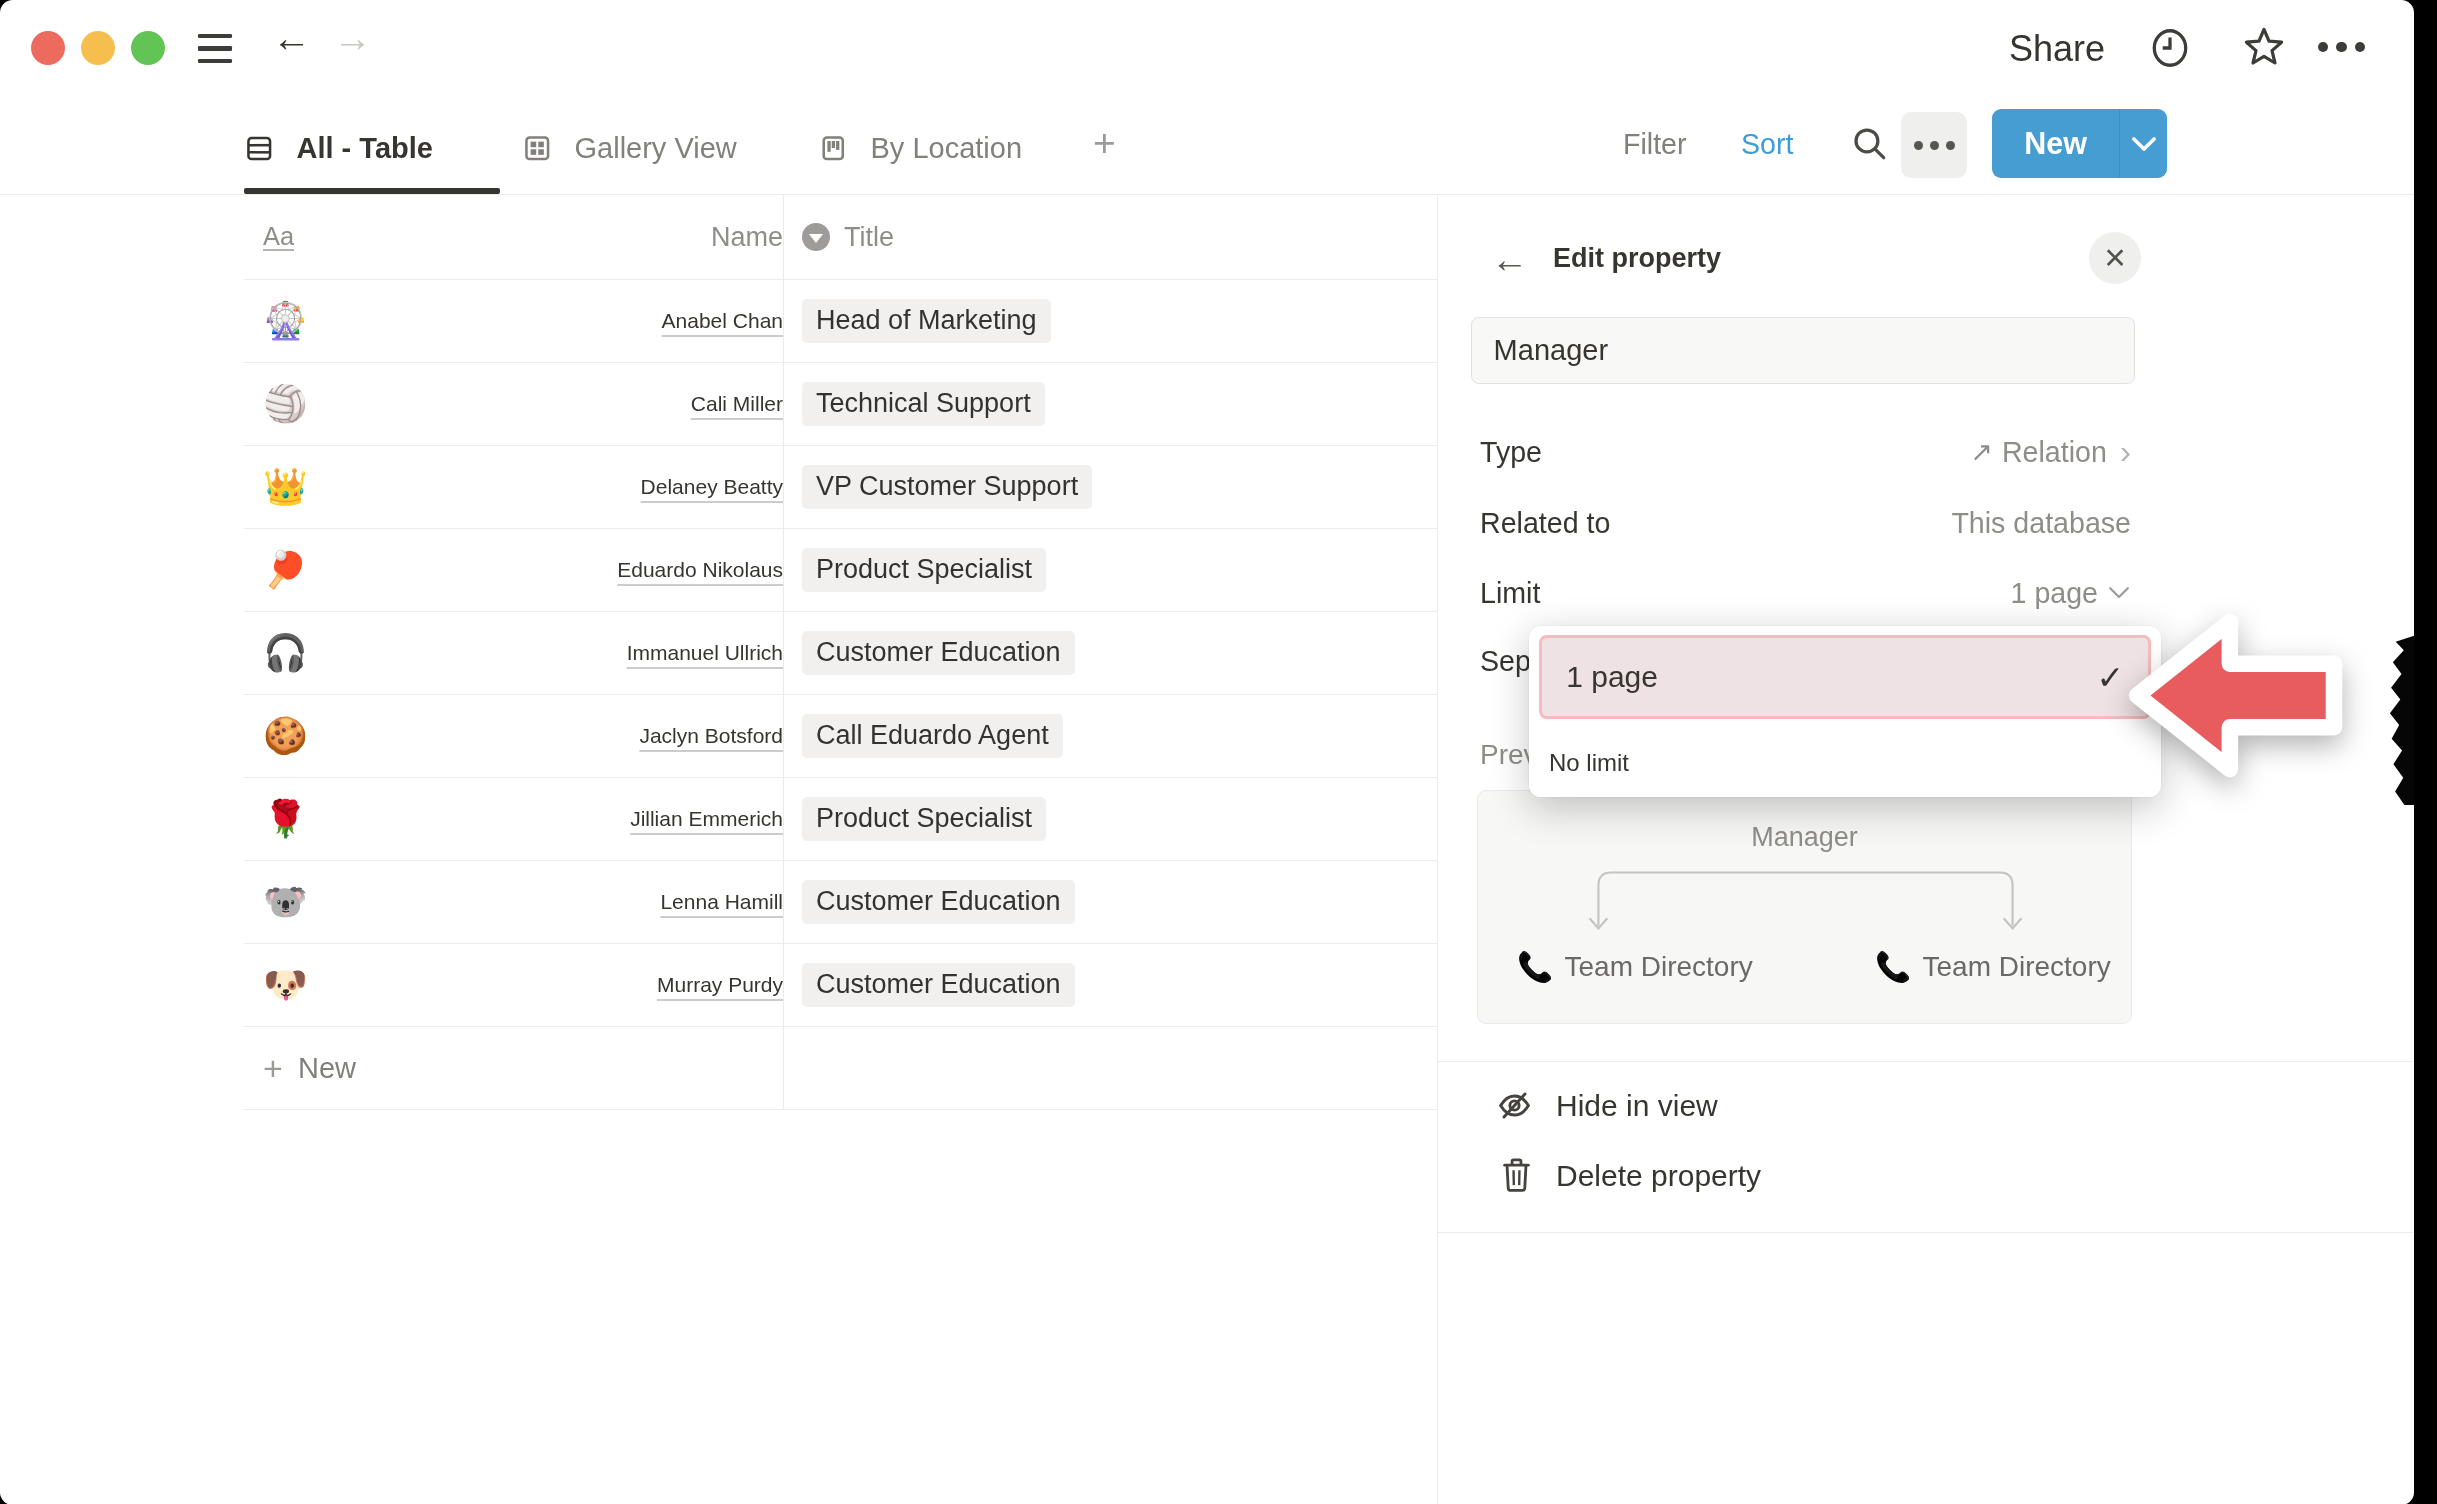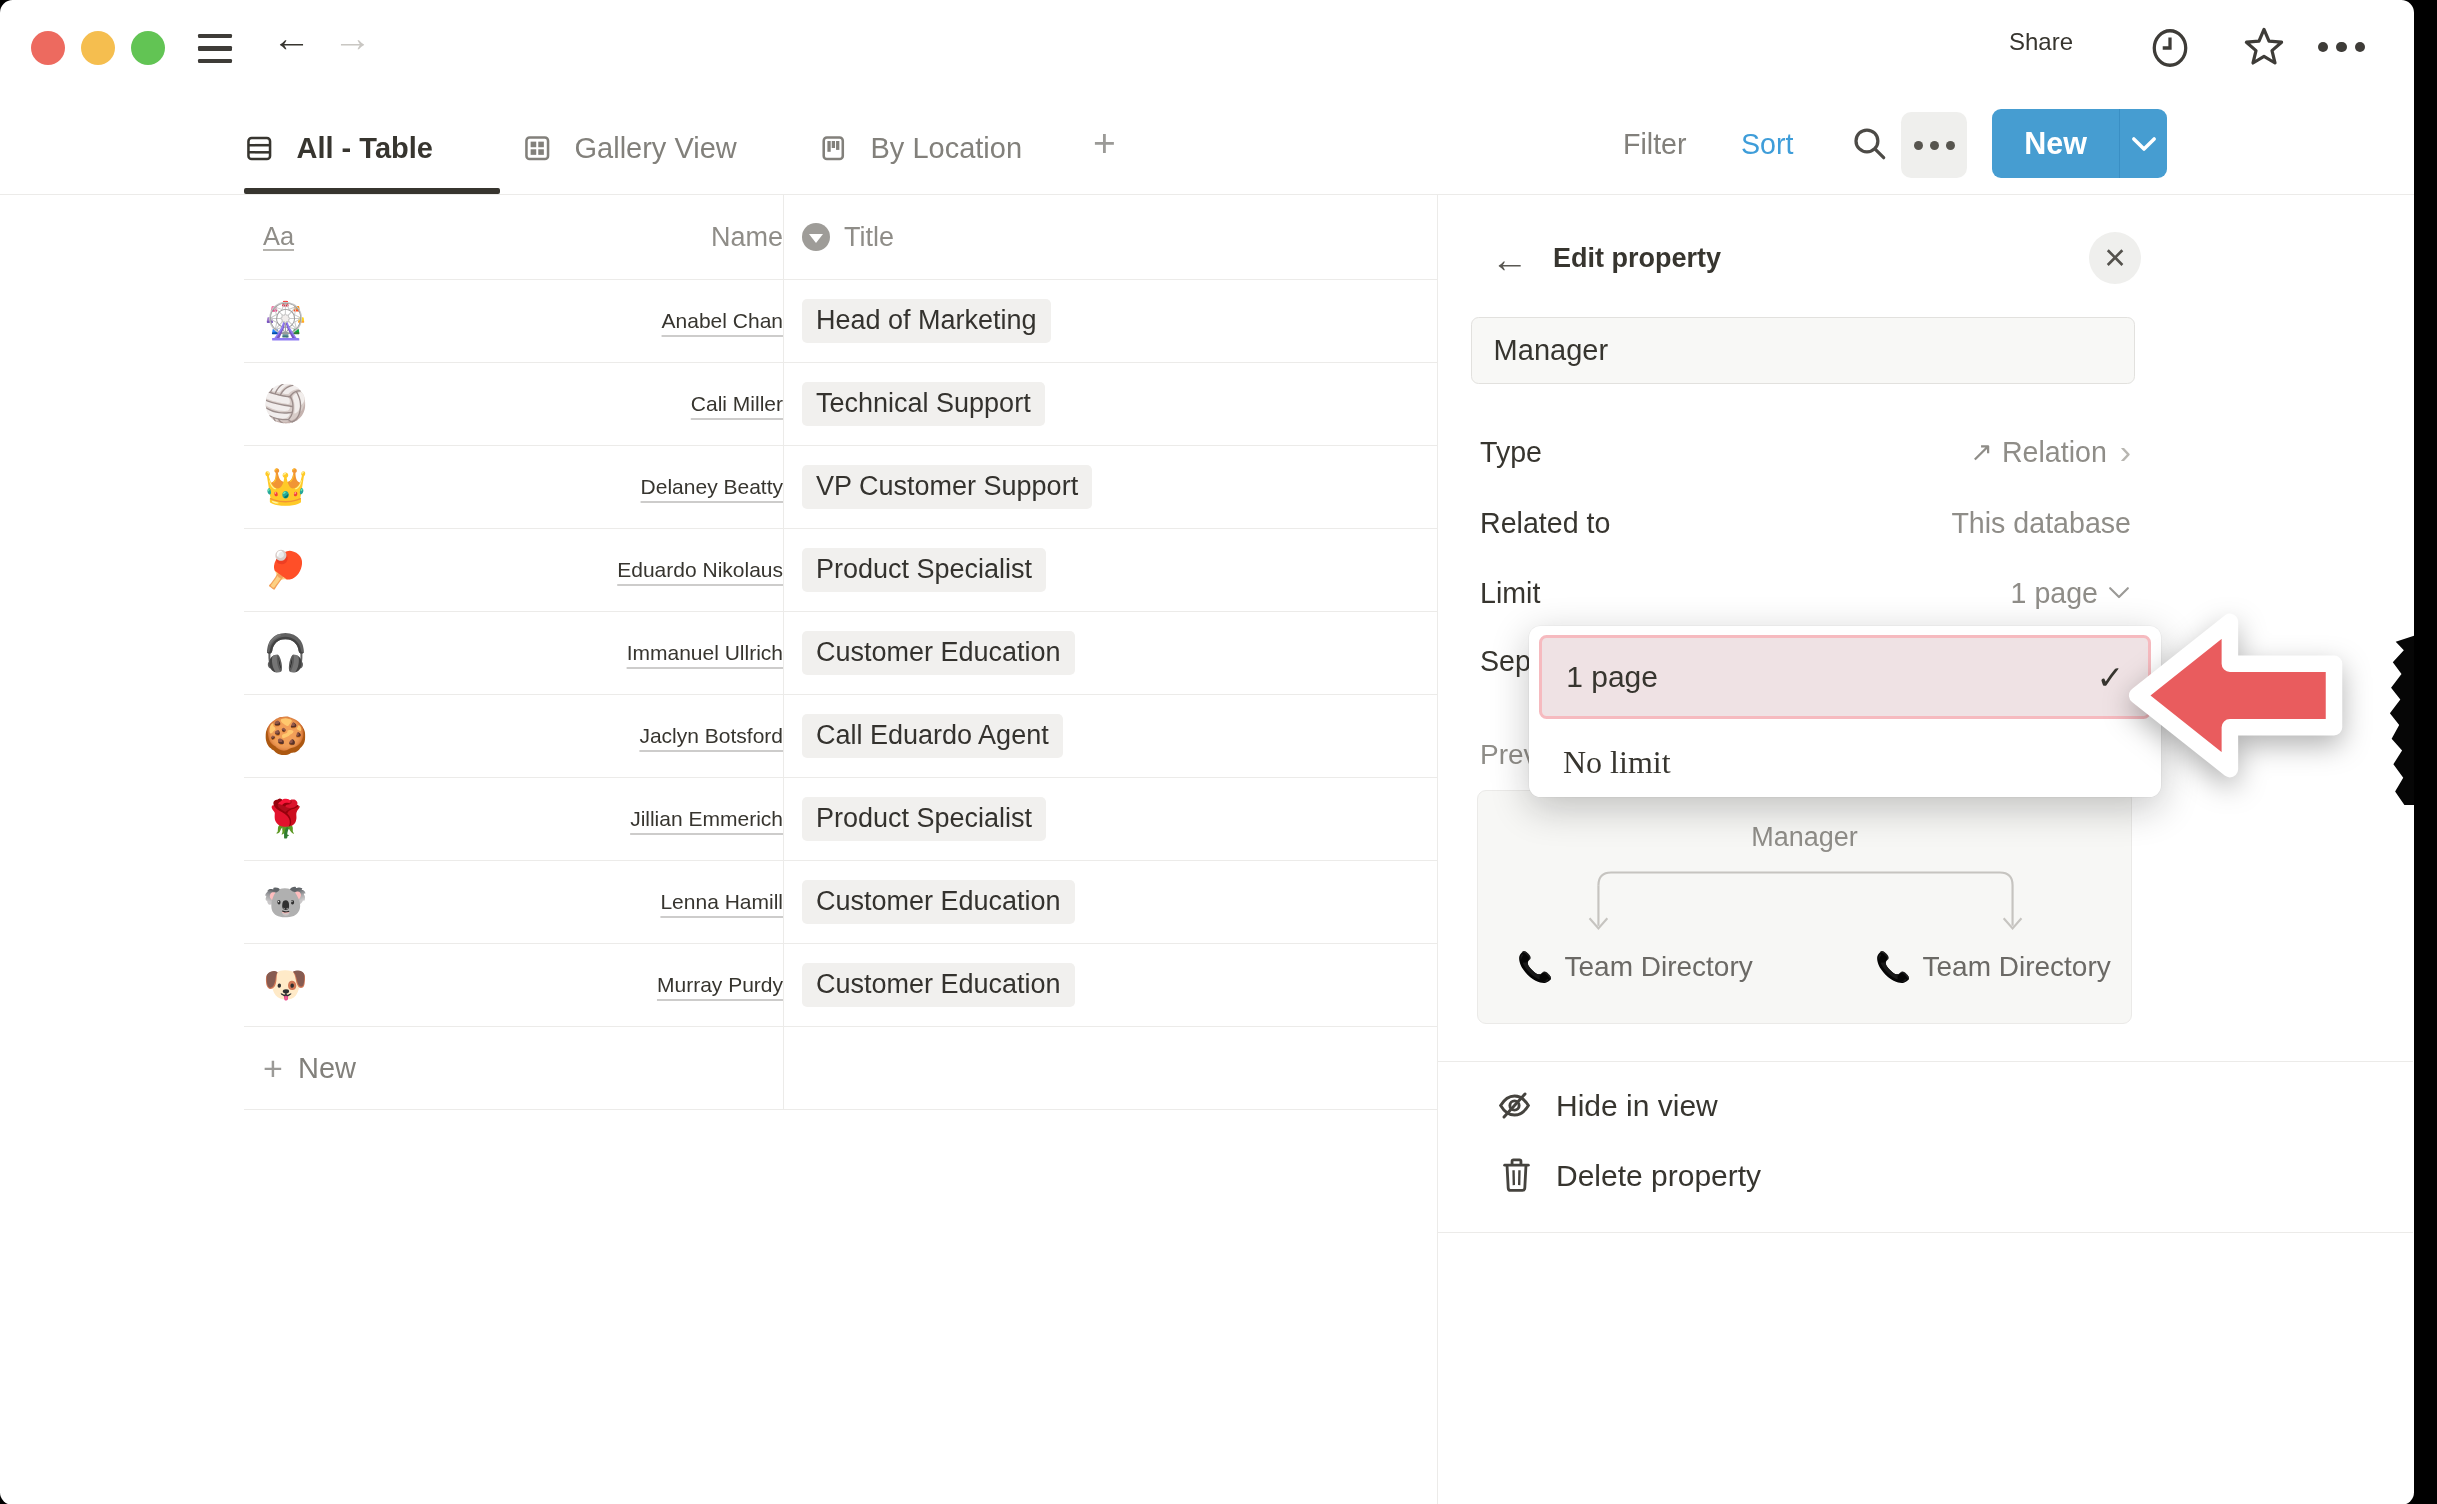--- a/index.html
+++ b/index.html
@@ -9,21 +9,21 @@
   
   .traffic { position:absolute; top:31px; width:34px; height:34px; border-radius:50%; }
   #tl-red { left:30.5px; background:#ED6A5F; }
   #tl-yellow { left:81px; background:#F5BE4F; }
   #tl-green { left:131px; background:#62C454; }
   #hamburger { position:absolute; left:198px; top:34px; width:34px; height:29px; display:flex; flex-direction:column; justify-content:space-between; cursor:pointer; }
   #hamburger span { display:block; height:4.4px; background:#3E3C38; border-radius:1.3px; }
   .nav-arrow { position:absolute; top:18px; font-size:39px; line-height:1; }
   #back-arrow { left:272px; color:#37352F; }
   #fwd-arrow { left:333px; color:#C9C7C3; }
-  #share-btn { position:absolute; left:2009px; top:28px; font-size:24px; color:#37352F; }
+  #share-btn { position:absolute; left:2009px; top:28px; font-size:36px; color:#37352F; }
   .tool-ic { position:absolute; top:25.4px; }
   #ellipsis-top { position:absolute; left:2318px; top:42px; display:flex; gap:8.3px; }
   #ellipsis-top i { width:10.2px; height:10.2px; border-radius:50%; background:#3E3C38; }
 
   
   #tabbar-divider { position:absolute; left:0; top:194px; width:2414px; height:1.3px; background:#ECEBE9; }
   .vtab { position:absolute; top:119px; height:58px; display:flex; align-items:center; gap:22px; font-size:29px; }
   .vtab .lbl-active { color:#37352F; font-weight:600; }
   .vtab .lbl-idle { color:#82807B; font-weight:500; }
   #tab-underline { position:absolute; left:244px; top:188px; width:256px; height:5.7px; background:#37352F; border-radius:1.9px; }
@@ -82,21 +82,21 @@
 
   .panel-hdiv { position:absolute; left:1437px; width:976px; height:1.3px; background:#ECEBE9; }
   .panel-action { position:absolute; left:1496px; display:flex; align-items:center; gap:23px; }
   .panel-action .lbl { font-size:30px; color:#37352F; }
 
   
   #limit-dropdown { position:absolute; left:1529px; top:626px; width:632px; height:171px; background:#fff; border-radius:11.4px; box-shadow:0 0 0 0.6px rgba(15,15,15,0.05), 0 10.2px 38px rgba(15,15,15,0.24); z-index:10; }
   #opt-1page { position:absolute; left:10.2px; top:9px; width:612px; height:84px; background:#EFE2E4; border:3.2px solid #F6BABF; border-radius:7.6px; display:flex; align-items:center; }
   #opt-1page .lbl { font-size:30px; color:#37352F; margin-left:24px; }
   #opt-1page .check { margin-left:auto; margin-right:24px; font-size:33px; color:#37352F; }
-  #opt-nolimit { position:absolute; left:34px; top:109px; height:55px; display:flex; align-items:center; font-size:32px; color:#37352F;font-family:Liberation Serif, serif; }
+  #opt-nolimit { position:absolute; left:20px; top:109px; height:55px; display:flex; align-items:center; font-size:24px; color:#37352F; }
 
   
   #anno-arrow { position:absolute; left:2127px; top:599px; z-index:20; filter:drop-shadow(0 10.2px 14px rgba(0,0,0,0.30)); }
 
   
   #torn-edge { position:absolute; left:2387px; top:635px; width:29px; height:170px; background:#060606; z-index:30;
     clip-path:polygon(100% 0, 30% 4%, 58% 9%, 20% 16%, 50% 23%, 14% 31%, 46% 38%, 10% 46%, 42% 53%, 16% 61%, 52% 68%, 22% 76%, 56% 84%, 28% 92%, 60% 100%, 100% 100%); }
 </style>
 </head>
 <body>

